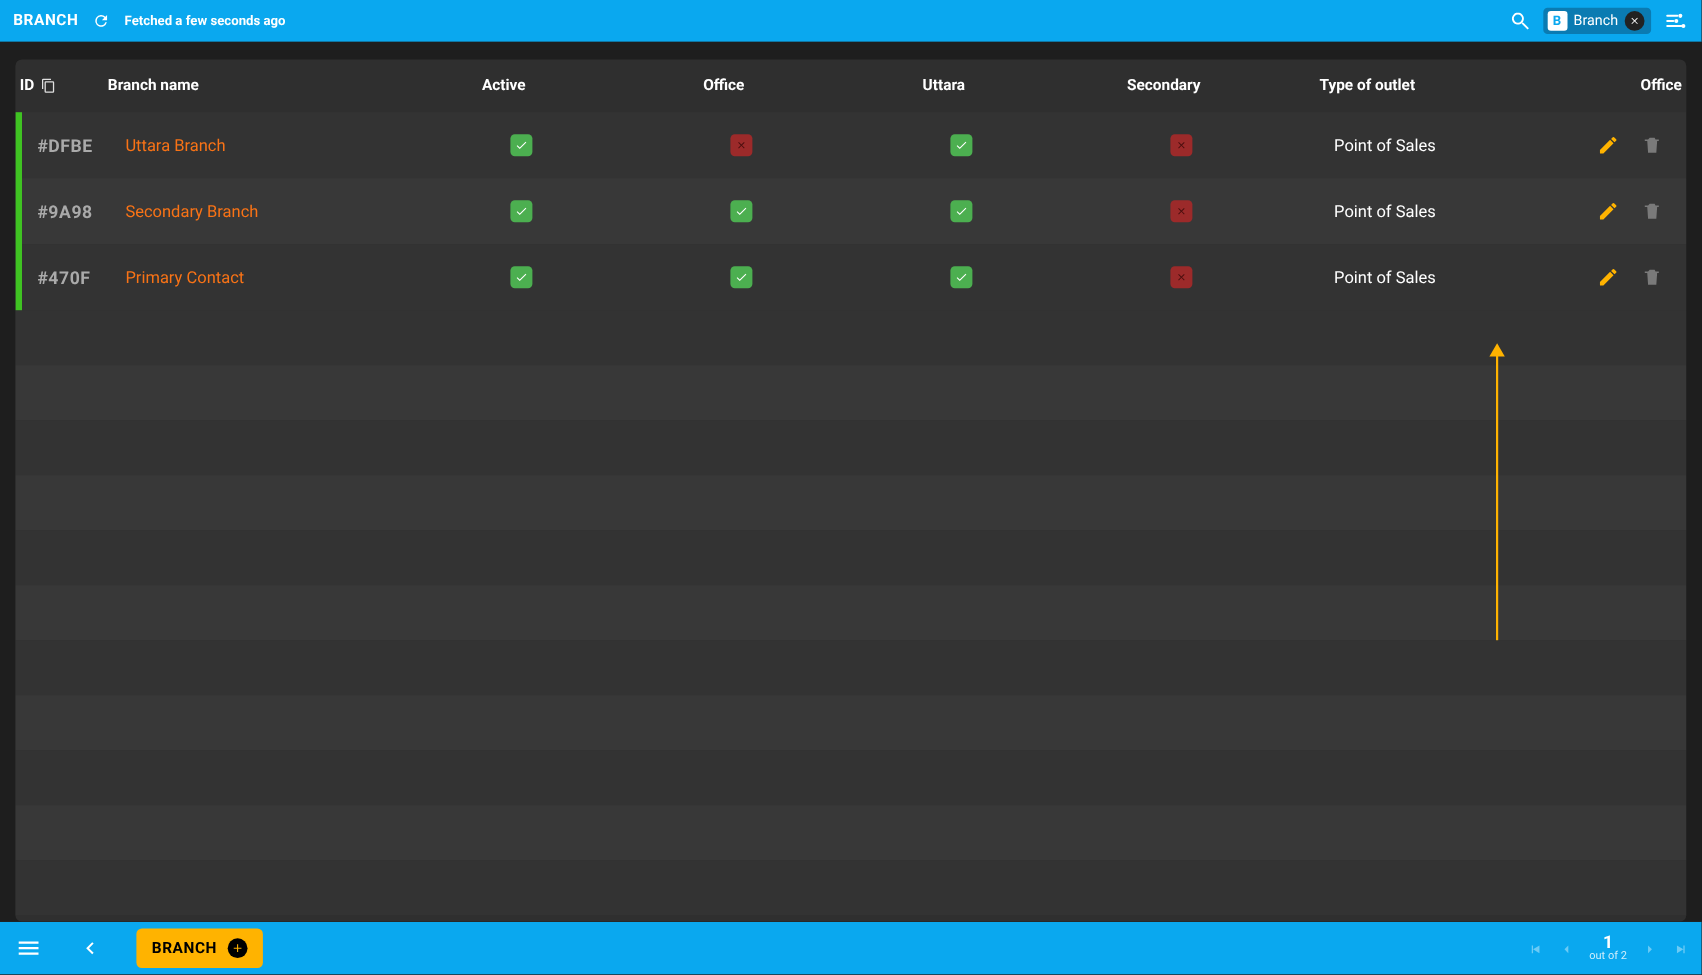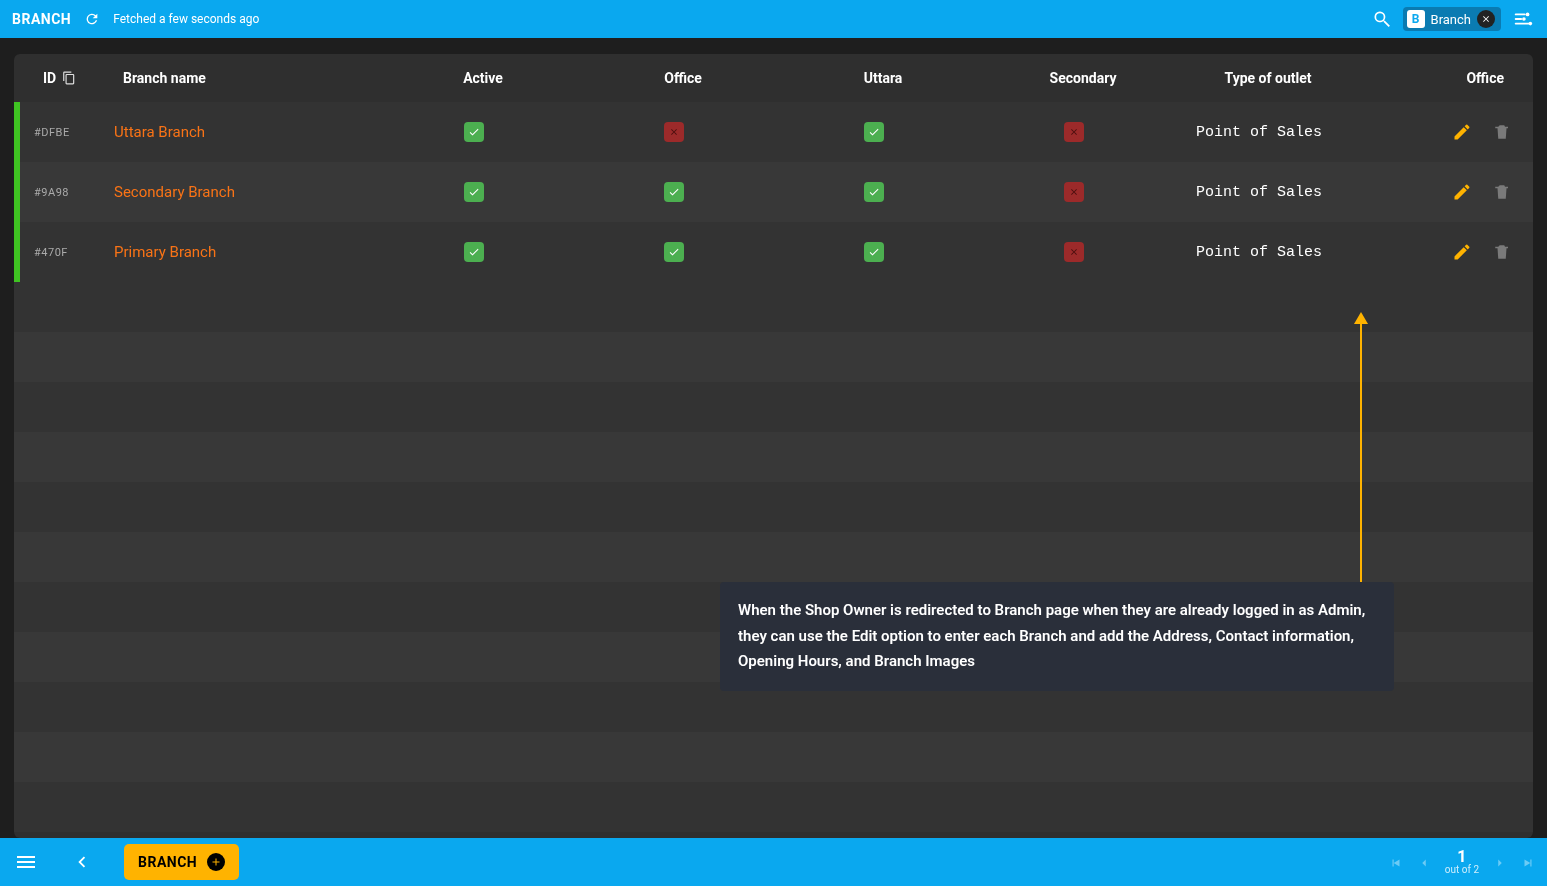--- a/index.html
+++ b/index.html
@@ -12,21 +12,21 @@
     height: 38px;
     display: flex;
     align-items: center;
     padding: 0 12px;
     color: #fff;
   }
   .topbar-left { display: flex; align-items: center; gap: 12px; }
   .topbar-title { font-weight: 700; font-size: 14px; letter-spacing: 0.5px; }
   .refresh-icon { width: 18px; height: 18px; display: inline-flex; align-items: center; justify-content: center; }
   .refresh-icon svg { fill: #fff; }
-  .fetched-text { font-size: 12px; font-weight: 400; }
+  .fetched-text { font-size: 12px; font-weight: 700; }
   .topbar-right { margin-left: auto; display: flex; align-items: center; gap: 10px; }
   .search-icon-btn { width: 22px; height: 22px; display: inline-flex; align-items: center; justify-content: center; cursor: pointer; }
   .search-icon-btn svg { fill: #fff; }
   .filter-chip {
     display: inline-flex; align-items: center; gap: 6px;
     background: #0a7bb2;
     border-radius: 4px; padding: 3px 6px 3px 4px;
     cursor: pointer;
     font-size: 13px;
   }
@@ -57,21 +57,21 @@
     border-radius: 6px;
     overflow: hidden;
     height: 100%;
     position: relative;
   }
 
   .thead-row {
     display: grid;
     grid-template-columns: 80px 260px 200px 200px 200px 200px 170px 1fr;
     align-items: center;
-    padding: 16px 29px;
+    padding: 16px 4px;
     font-weight: 700;
     font-size: 14px;
     color: #fff;
   }
   .th { display: flex; align-items: center; gap: 6px; }
   .th.center { justify-content: center; text-align: center; }
   .th.right { justify-content: flex-end; text-align: right; }
   .copy-icon { width: 14px; height: 14px; }
   .copy-icon svg { fill: #e0e0e0; }
 
@@ -82,23 +82,23 @@
   .trow {
     display: grid;
     grid-template-columns: 80px 260px 200px 200px 200px 200px 170px 1fr;
     align-items: center;
     padding: 0 20px;
     height: 60px;
     font-size: 14px;
   }
   .trow:nth-child(odd) { background: #383838; }
   .trow:nth-child(even) { background: #333333; }
-  .td-id { font-size: 11px; color: #aaa; letter-spacing: 0.5px; }
+  .td-id { font-size: 16px; color: #aaa; letter-spacing: 0.5px; font-weight: bold; }
   .td-name { color: #f97316; font-size: 15px; }
-  .td.center { display: flex; justify-content: center; font-family: Liberation Mono, monospace; }
+  .td.center { display: flex; justify-content: center; }
   .td.right { display: flex; justify-content: flex-end; gap: 18px; align-items: center; }
 
   .bool-yes, .bool-no {
     width: 20px; height: 20px; border-radius: 4px;
     display: inline-flex; align-items: center; justify-content: center;
   }
   .bool-yes { background: #4caf50; }
   .bool-no { background: #9c2a2a; }
   .bool-yes svg { fill: #fff; width: 12px; height: 12px; }
   .bool-no svg { fill: #4a0e0e; width: 10px; height: 10px; }
@@ -349,21 +349,21 @@
             </span>
             <span class="action-delete">
               <svg viewBox="0 0 24 24">
                 <path d="M6 7h12l-1 14H7zm3-4h6l1 2h4v2H3V5h4z"></path>
               </svg>
             </span>
           </div>
         </div>
         <div class="trow">
           <div class="td-id">#470F</div>
-          <div class="td-name">Primary Branch</div>
+          <div class="td-name">Primary Contact</div>
           <div class="td center">
             <span class="bool-yes">
               <svg viewBox="0 0 24 24">
                 <path d="M9 16.17 4.83 12l-1.42 1.41L9 19 21 7l-1.41-1.41z"></path>
               </svg>
             </span>
           </div>
           <div class="td center">
             <span class="bool-yes">
               <svg viewBox="0 0 24 24">
@@ -411,23 +411,20 @@
         <div class="empty-row"></div>
         <div class="empty-row"></div>
         <div class="empty-row"></div>
         <div class="empty-row"></div>
         <div class="empty-row"></div>
       </div>
 
   </div>
 
   <div class="annotation-arrow"></div>
-  <div class="annotation-box">
-    <span>When the Shop Owner is redirected to Branch page when they are already logged in as Admin, they can use the Edit option to enter each Branch and add the Address, Contact information, Opening Hours, and Branch Images</span>
-  </div>
 </div>
 
 <div class="bottombar">
   <span class="menu-btn">
     <svg viewBox="0 0 24 24" width="24" height="24">
         <path d="M3 6h18v2H3zm0 5h18v2H3zm0 5h18v2H3z"></path>
       </svg>
   </span>
   <span class="back-btn">
     <svg viewBox="0 0 24 24" width="22" height="22">

